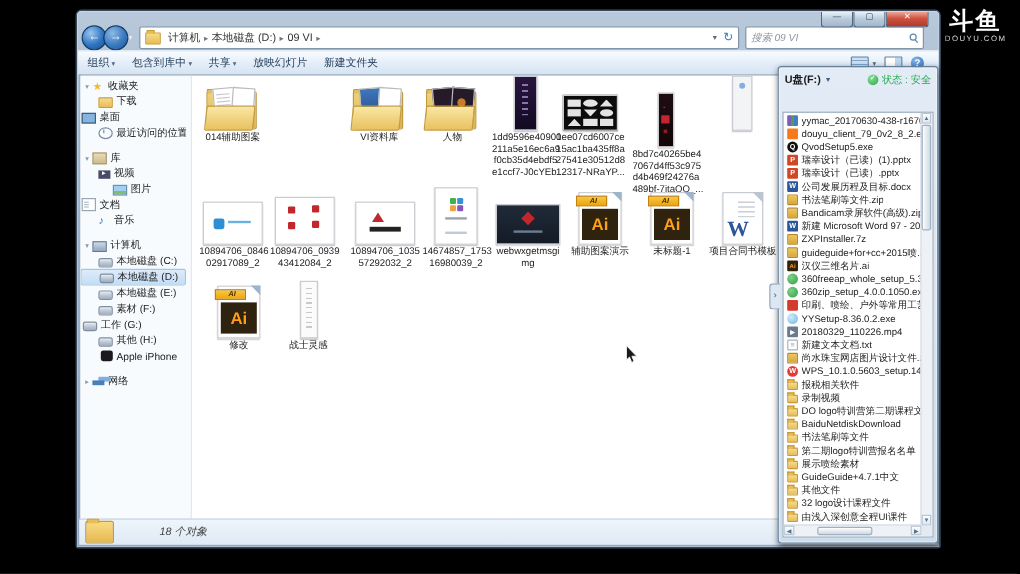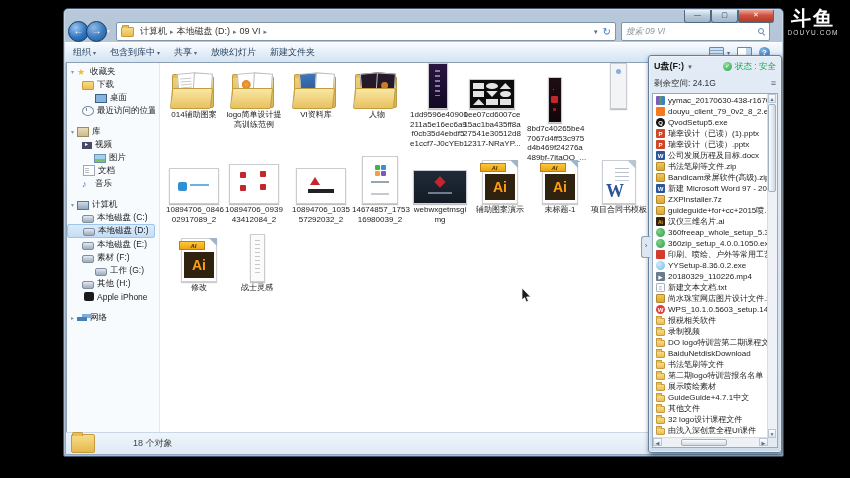--- a/index.html
+++ b/index.html
@@ -177,21 +177,21 @@
   .wbig b{position:absolute;left:3px;bottom:3px;font-family:"Liberation Serif",serif;
         font-size:18px;color:#2b579a;line-height:18px;}
 
   
   .statusbar{position:absolute;left:2px;right:2px;bottom:2px;height:21px;
         background:linear-gradient(#eef5fb,#dfeaf5);border-top:1px solid #c8d6e5;display:flex;align-items:center;}
   .status-fol{position:relative;width:22px;height:17px;margin-left:5px;flex:0 0 auto;
         background:linear-gradient(#f7dd85,#e5b84f);border:1px solid #c79b3b;border-radius:2px;}
   .status-fol::before{content:"";position:absolute;top:-3px;left:0;width:9px;height:3px;
         background:#e9bd55;border:1px solid #c79b3b;border-bottom:none;border-radius:2px 2px 0 0;}
-  .status-text{font-size:9px;color:#444;margin-left:38px;}
+  .status-text{font-size:9px;color:#444;margin-left:38px;font-style:italic;}
 
   
   .panel{position:absolute;left:648px;top:55px;width:132px;height:396px;
         background:linear-gradient(#e3ecf6,#cfdcea);border:1px solid #64809c;border-radius:3px;
         box-shadow:0 0 0 1px rgba(255,255,255,.4) inset,1px 2px 5px rgba(0,0,0,.55);z-index:10;}
   .p-collapse{position:absolute;left:-8px;top:180px;width:8px;height:20px;background:#dde7f2;
         border:1px solid #8aa0b8;border-right:none;border-radius:3px 0 0 3px;
         font-size:8px;color:#44617f;line-height:18px;text-align:center;}
   .p-h1{height:19px;display:flex;align-items:center;padding:1px 5px 0 5px;font-size:9px;color:#1a1a1a;}
   .p-h1 .ttl{font-weight:bold;text-align:center;}
@@ -293,42 +293,42 @@
       <div class="sidebar" id="sidebar">
           <div class="srow" style="padding-left:4px">
             <b class="tw">▾</b>
             <span class="si si-star"></span>
             <span class="slabel">收藏夹</span>
           </div>
           <div class="srow" style="padding-left:15px">
             <span class="si si-folder"></span>
             <span class="slabel">下载</span>
           </div>
-          <div class="srow" style="padding-left:28px">
+          <div class="srow" style="padding-left:1px">
             <span class="si si-desktop"></span>
             <span class="slabel">桌面</span>
           </div>
           <div class="srow" style="padding-left:15px">
             <span class="si si-recent"></span>
             <span class="slabel">最近访问的位置</span>
           </div>
           <div class="srow gap" style="padding-left:4px">
             <b class="tw">▾</b>
             <span class="si si-lib"></span>
             <span class="slabel">库</span>
           </div>
           <div class="srow" style="padding-left:15px">
             <span class="si si-video"></span>
             <span class="slabel">视频</span>
           </div>
           <div class="srow" style="padding-left:27px">
             <span class="si si-pic"></span>
             <span class="slabel">图片</span>
           </div>
-          <div class="srow" style="padding-left:15px">
+          <div class="srow" style="">
             <span class="si si-doc"></span>
             <span class="slabel">文档</span>
           </div>
           <div class="srow" style="padding-left:15px">
             <span class="si si-music"></span>
             <span class="slabel">音乐</span>
           </div>
           <div class="srow gap" style="padding-left:4px">
             <b class="tw">▾</b>
             <span class="si si-pc"></span>
@@ -343,21 +343,21 @@
             <span class="slabel">本地磁盘 (D:)</span>
           </div>
           <div class="srow" style="padding-left:15px">
             <span class="si si-disk"></span>
             <span class="slabel">本地磁盘 (E:)</span>
           </div>
           <div class="srow" style="padding-left:15px">
             <span class="si si-disk"></span>
             <span class="slabel">素材 (F:)</span>
           </div>
-          <div class="srow" style="padding-left:28px">
+          <div class="srow" style="padding-left:2px">
             <span class="si si-disk"></span>
             <span class="slabel">工作 (G:)</span>
           </div>
           <div class="srow" style="padding-left:15px">
             <span class="si si-disk"></span>
             <span class="slabel">其他 (H:)</span>
           </div>
           <div class="srow" style="padding-left:15px">
             <span class="si si-phone"></span>
             <span class="slabel">Apple iPhone</span>
@@ -375,34 +375,20 @@
                 <span class="fback"></span>
                 <span class="sheet s1"></span>
                 <span class="sheet s2"></span>
                 <span class="ffront"></span>
               </span>
             </div>
             <div class="flines">
               <div>014辅助图案</div>
             </div>
           </div>
-          <div class="fitem" style="left:64px;top:2px;width:60px">
-            <div class="iconwrap" style="height:44px">
-              <span class="fol v-posters">
-                <span class="fback"></span>
-                <span class="sheet s1"></span>
-                <span class="sheet s2"></span>
-                <span class="ffront"></span>
-              </span>
-            </div>
-            <div class="flines">
-              <div>logo简单设计提</div>
-              <div>高训练范例</div>
-            </div>
-          </div>
           <div class="fitem" style="left:188px;top:2px;width:58px">
             <div class="iconwrap" style="height:44px">
               <span class="fol v-people">
                 <span class="fback"></span>
                 <span class="sheet s1"></span>
                 <span class="sheet s2"></span>
                 <span class="ffront"></span>
               </span>
             </div>
             <div class="flines">
@@ -580,24 +566,20 @@
     </div>
   </div>
 
   <div class="panel">
     <div class="p-collapse">›</div>
     <div class="p-h1">
       <span class="ttl">U盘(F:)</span>
       <span class="dd">▼</span>
       <span class="p-shield">✓</span>
       <span class="p-safe">状态 : 安全</span>
-    </div>
-    <div class="p-h2">
-      <span>剩余空间: 24.1G</span>
-      <span class="p-burger">≡</span>
     </div>
     <div class="p-list">
       <div class="p-rows" id="usb-rows">
           <div class="prow">
             <span class="pi pi-rar"></span>
             <span class="plabel">yymac_20170630-438-r1670...</span>
           </div>
           <div class="prow">
             <span class="pi pi-exe"></span>
             <span class="plabel">douyu_client_79_0v2_8_2.exe</span>

